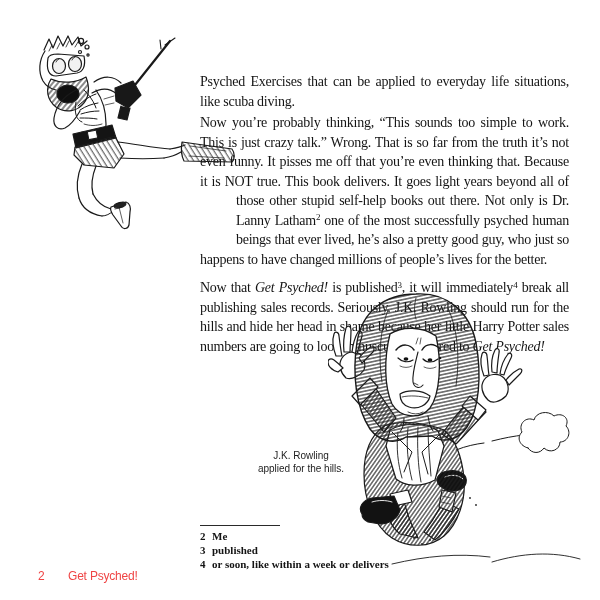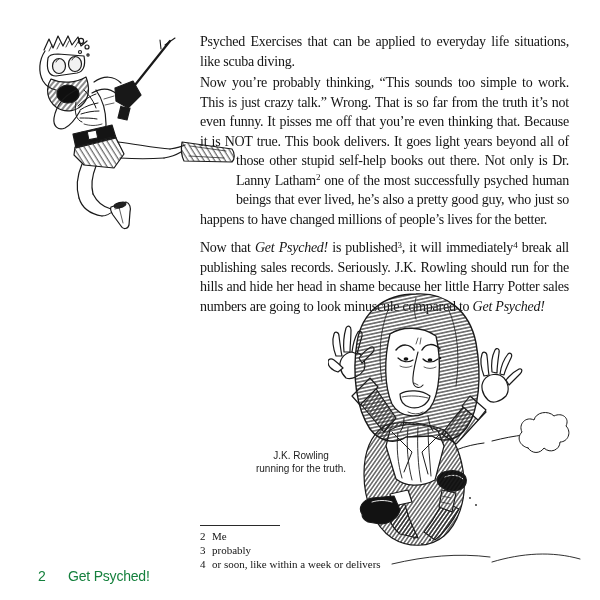--- a/index.html
+++ b/index.html
@@ -18,21 +18,21 @@
     position: absolute;
     left: 200px;
     top: 32px;
     width: 369px;
     font-size: 14px;
     line-height: 19.5px;
     letter-spacing: -0.25px;
     text-align: justify;
   }
   .text-col p { margin: 0; }
-  .text-col p.p1 { margin-bottom: 2px; }
+  .text-col p.p1 { margin-bottom: 2px; margin-top: 40px; }
   .text-col p.p2 { margin-bottom: 9px; }
   .fin-spacer {
     float: left;
     width: 36px;
     height: 135px;
     shape-outside: inset(78px 0px 0px 0px);
   }
   sup.fnref {
     font-size: 9px;
     line-height: 0;
@@ -64,32 +64,32 @@
   
   .footnotes {
     position: absolute;
     left: 200px;
     top: 525px;
     font-size: 11px;
     line-height: 14px;
     color: #141414;
   }
   .fn-rule { width: 80px; border-top: 1.2px solid #2a2a2a; margin-bottom: 3px; }
-  .fn-line { white-space: nowrap; }
+  .fn-line { white-space: nowrap; font-weight: bold; }
   .fn-num { display: inline-block; min-width: 12px; }
 
   
   .footer {
     position: absolute;
     left: 38px;
     top: 570px;
     font-family: "Liberation Sans", sans-serif;
-    font-size: 14px;
+    font-size: 12px;
     line-height: 12px;
-    color: #15803d;
+    color: #ef4444;
     letter-spacing: -0.2px;
   }
   .footer .pgnum { display: inline-block; min-width: 30px; }
 </style>
 </head>
 <body>
 
 <div class="page">
 
   <div class="diver">
@@ -218,27 +218,27 @@
         <path d="M72,108 C80,103 94,104 102,110 C100,119 90,124 81,121 C75,119 72,114 72,108 Z" fill="#ffffff" stroke-width="1.2"></path>
         <path d="M74,111 C82,109 92,110 100,112" stroke-width="0.8"></path>
         <path d="M80,126 q8,4 15,0" stroke-width="0.8"></path>
         <path d="M76,132 C76,138 75,142 72,146 M100,130 C101,136 102,141 105,145" stroke-width="1"></path>
       </g>
     </svg>
   </div>
 
   <div class="caption">
     <span>J.K. Rowling</span>
-    <span>running for the truth.</span>
+    <span>applied for the hills.</span>
   </div>
 
   <div class="footnotes">
     <div class="fn-rule"></div>
     <div class="fn-line"><span class="fn-num">2</span><span>Me</span></div>
-    <div class="fn-line"><span class="fn-num">3</span><span>probably</span></div>
+    <div class="fn-line"><span class="fn-num">3</span><span>published</span></div>
     <div class="fn-line"><span class="fn-num">4</span><span>or soon, like within a week or delivers</span></div>
   </div>
 
   <div class="footer">
     <span class="pgnum">2</span><span>Get Psyched!</span>
   </div>
 
 </div>
 
 </body></html>

